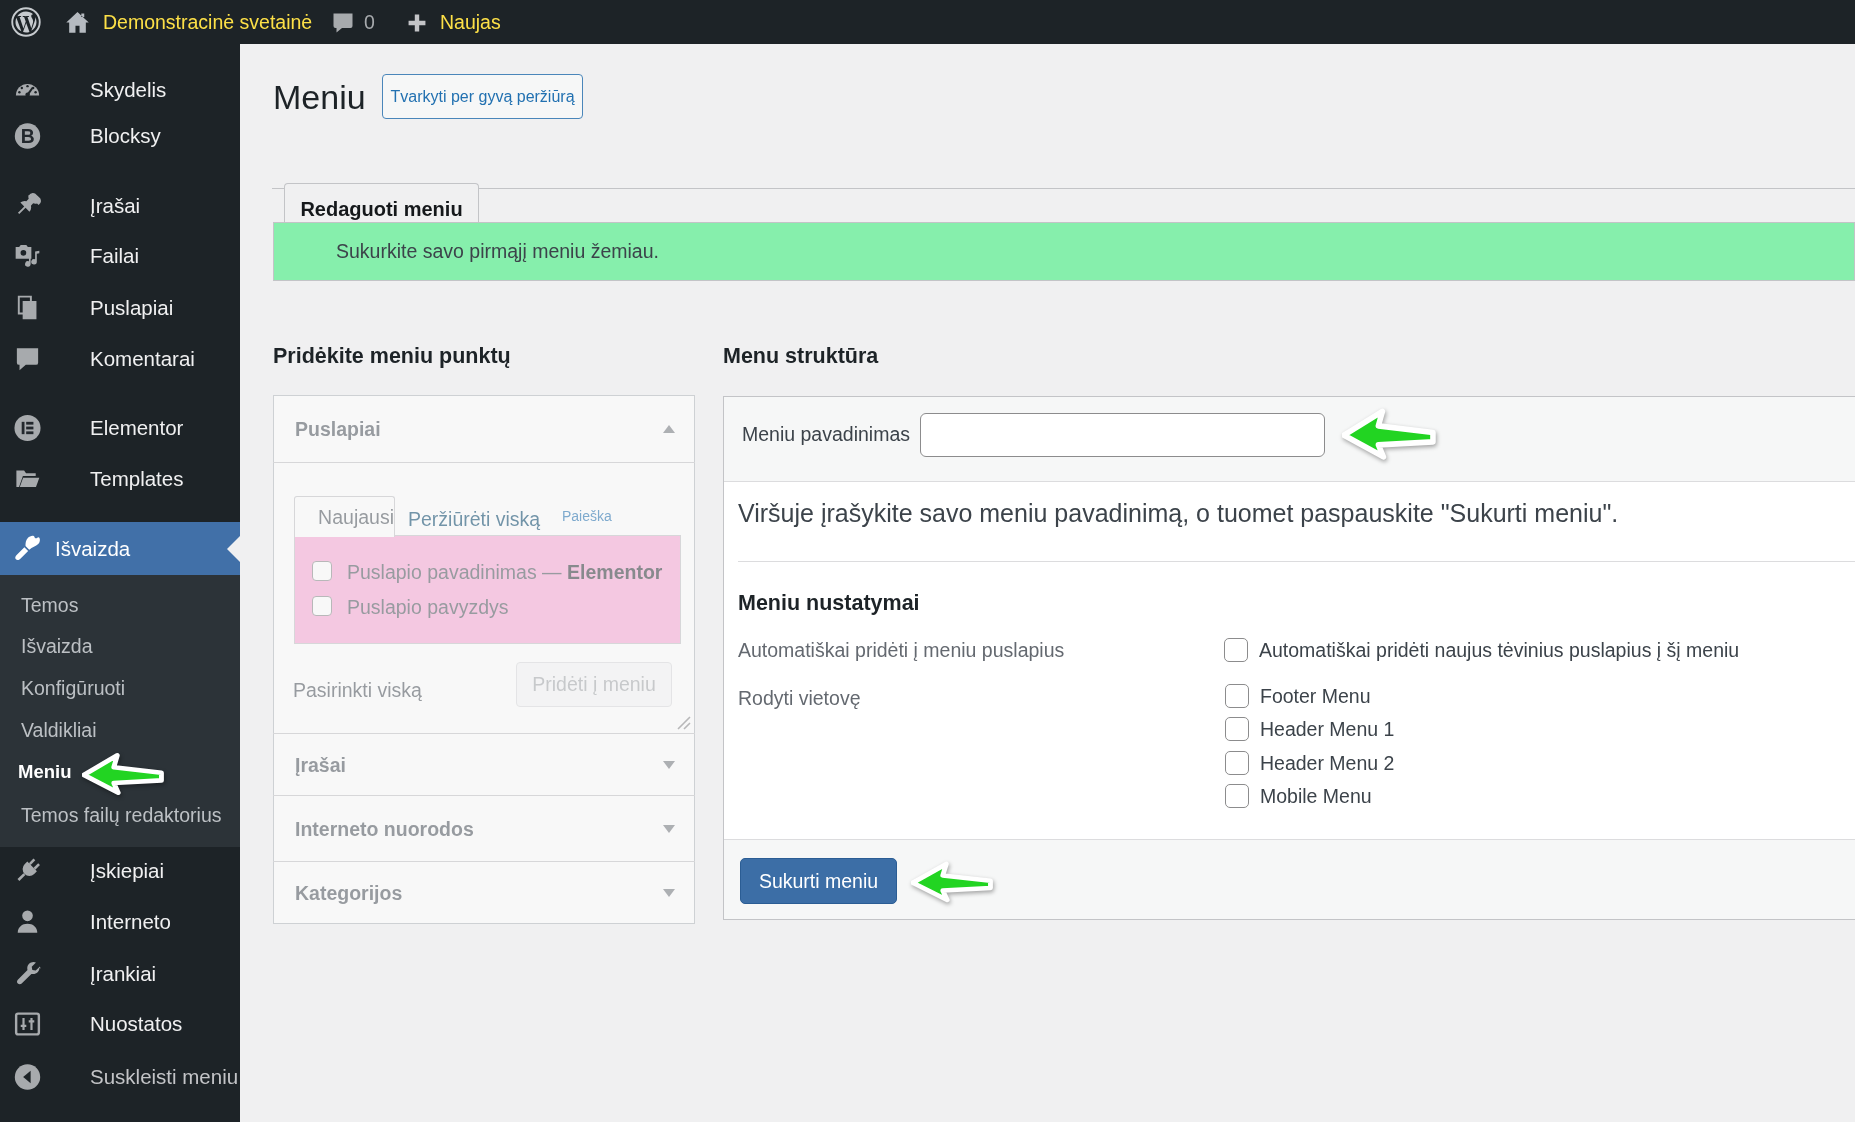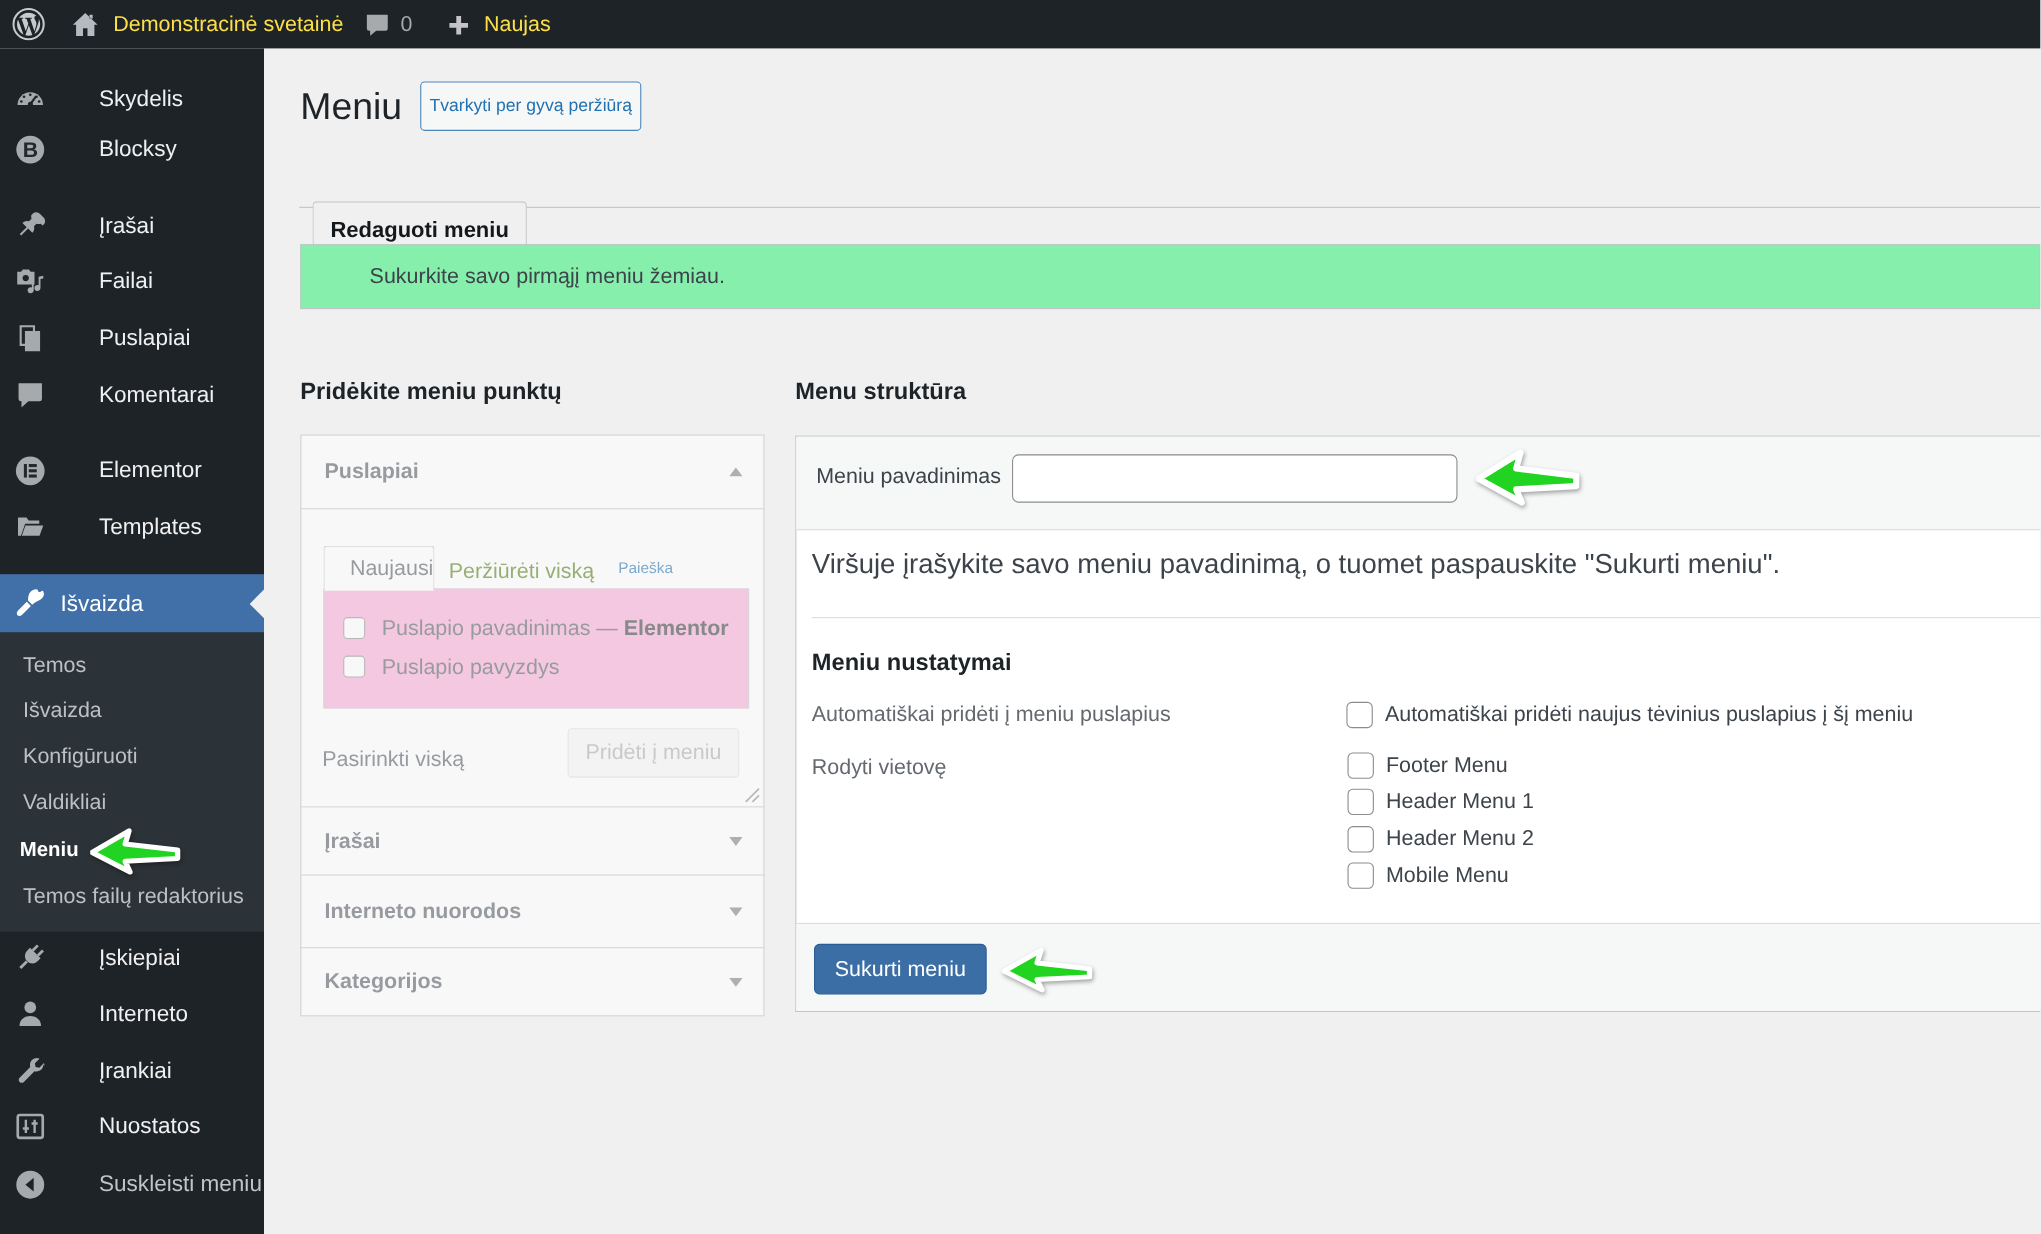--- a/index.html
+++ b/index.html
@@ -214,21 +214,21 @@
 
   <div id="leftbox">
     <div class="boxframe"></div>
     <div class="sect" style="top:0;height:67px;border-top:none">
       <span class="st" style="color:#50575e">Puslapiai</span>
       <div class="tri-u" style="right:20px;top:24px"></div>
     </div>
     <div class="sect" style="top:67px;height:271px;border-top:1px solid #c3c4c7">
 
       <div class="abs" style="left:21px;top:33px;width:101px;height:41px;background:#fff;border:1px solid #c3c4c7;border-bottom:none;border-radius:3px 3px 0 0;font-size:19.5px;color:#50575e;text-align:right;line-height:40px;z-index:2">Naujausi</div>
-      <span class="abs" style="left:135px;top:45px;font-size:19.5px;color:#4d7c0f">Peržiūrėti viską</span>
+      <span class="abs" style="left:135px;top:45px;font-size:19.5px;color:#0c4a6e">Peržiūrėti viską</span>
       <span class="abs" style="left:289px;top:45px;font-size:14px;color:#2271b1">Paieška</span>
 
       <div class="abs" style="left:21px;top:72px;width:387px;height:109px;background:#f9a8d4;border:1px solid #c3c4c7">
         <div class="cb" style="left:17px;top:25px;width:20px;height:20px;border-radius:4px;border-color:#8c8c8d"></div>
         <span class="cbl" style="left:52px;top:36px;color:#50575e">Puslapio pavadinimas — <b style="color:#32373c">Elementor</b></span>
         <div class="cb" style="left:17px;top:60px;width:20px;height:20px;border-radius:4px;border-color:#8c8c8d"></div>
         <span class="cbl" style="left:52px;top:71px;color:#50575e">Puslapio pavyzdys</span>
       </div>
       <span class="abs" style="left:20px;top:216px;font-size:19.5px;color:#50575e">Pasirinkti viską</span>
       <div class="abs" style="left:243px;top:199px;width:156px;height:45px;background:#f6f7f7;border:1px solid #dcdcde;border-radius:4px;font-size:19.5px;color:#a7aaad;text-align:center;line-height:43px">Pridėti į meniu</div>

